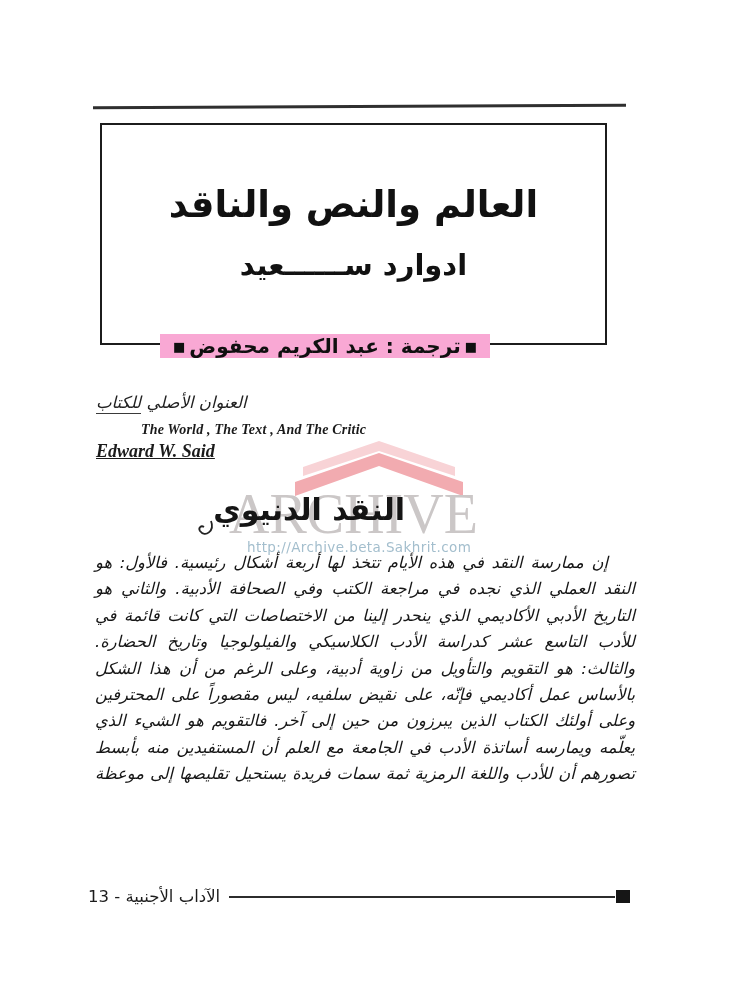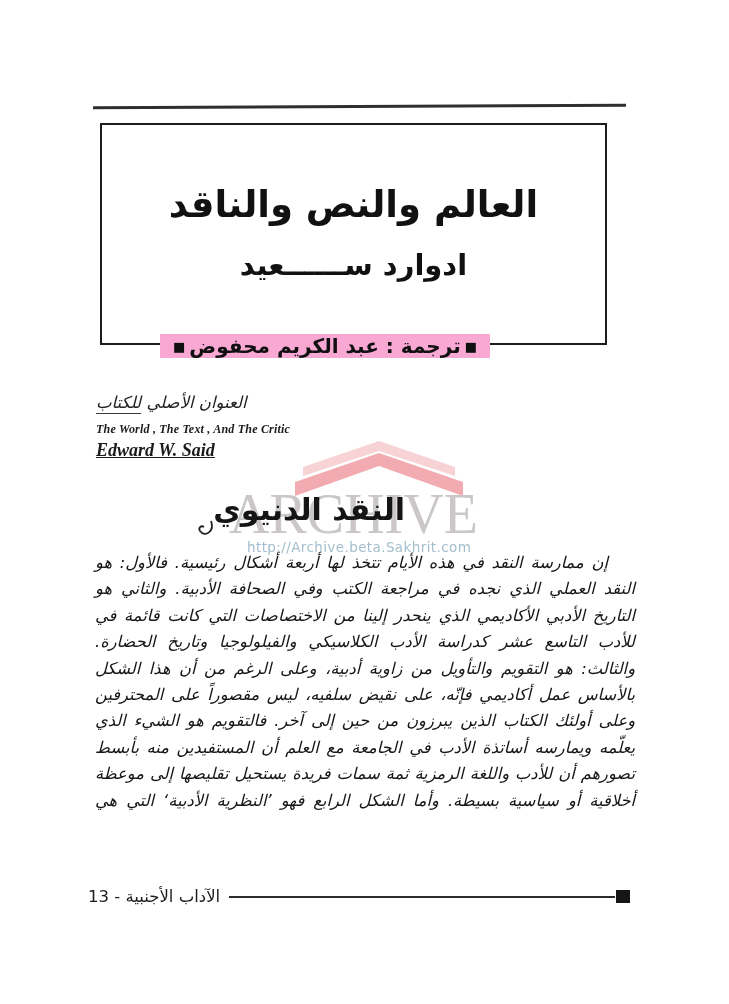--- a/index.html
+++ b/index.html
@@ -43,21 +43,21 @@
   
   .original-block { position:absolute; left:96px; top:393px; z-index:2; }
   .orig-label {
     direction:rtl; display:inline-block;
     font-size:16.5px; font-style:italic; color:#222;
   }
   .orig-label .u { border-bottom:1.5px solid #3a3a3a; padding-bottom:1px; }
   .eng-title {
     margin-top:10px;
     font-family:"Liberation Serif", serif; font-style:italic; font-weight:bold;
-    font-size:12px; color:#1a1a1a; letter-spacing:0.2px;
+    font-size:14px; color:#1a1a1a; letter-spacing:0.2px;margin-left:45px;
   }
   .eng-author {
     margin-top:3px;
     font-family:"Liberation Serif", serif; font-style:italic; font-weight:bold;
     font-size:18px; color:#1a1a1a;text-decoration:underline;
   }
 
   
   .wm { position:absolute; z-index:1; }
   .wm-book { left:293px; top:440px; width:172px; height:56px; }
@@ -162,21 +162,20 @@
       <div class="bline">بالأساس عمل أكاديمي فإنّه، على نقيض سلفيه، ليس مقصوراً على المحترفين</div>
 
       <div class="bline">وعلى أولئك الكتاب الذين يبرزون من حين إلى آخر. فالتقويم هو الشيء الذي</div>
 
       <div class="bline">يعلّمه ويمارسه أساتذة الأدب في الجامعة مع العلم أن المستفيدين منه بأبسط</div>
 
 
 
       <div class="bline">تصورهم أن للأدب واللغة الرمزية ثمة سمات فريدة يستحيل تقليصها إلى موعظة</div>
 
-      <div class="bline">أخلاقية أو سياسية بسيطة. وأما الشكل الرابع فهو ’النظرية الأدبية‘ التي هي</div>
     </div>
 
   <div class="footer">
     <span class="footer-label">الآداب الأجنبية - 13</span>
     <span class="footer-line"></span>
     <span class="footer-square"></span>
   </div>
 
 </div>
 

